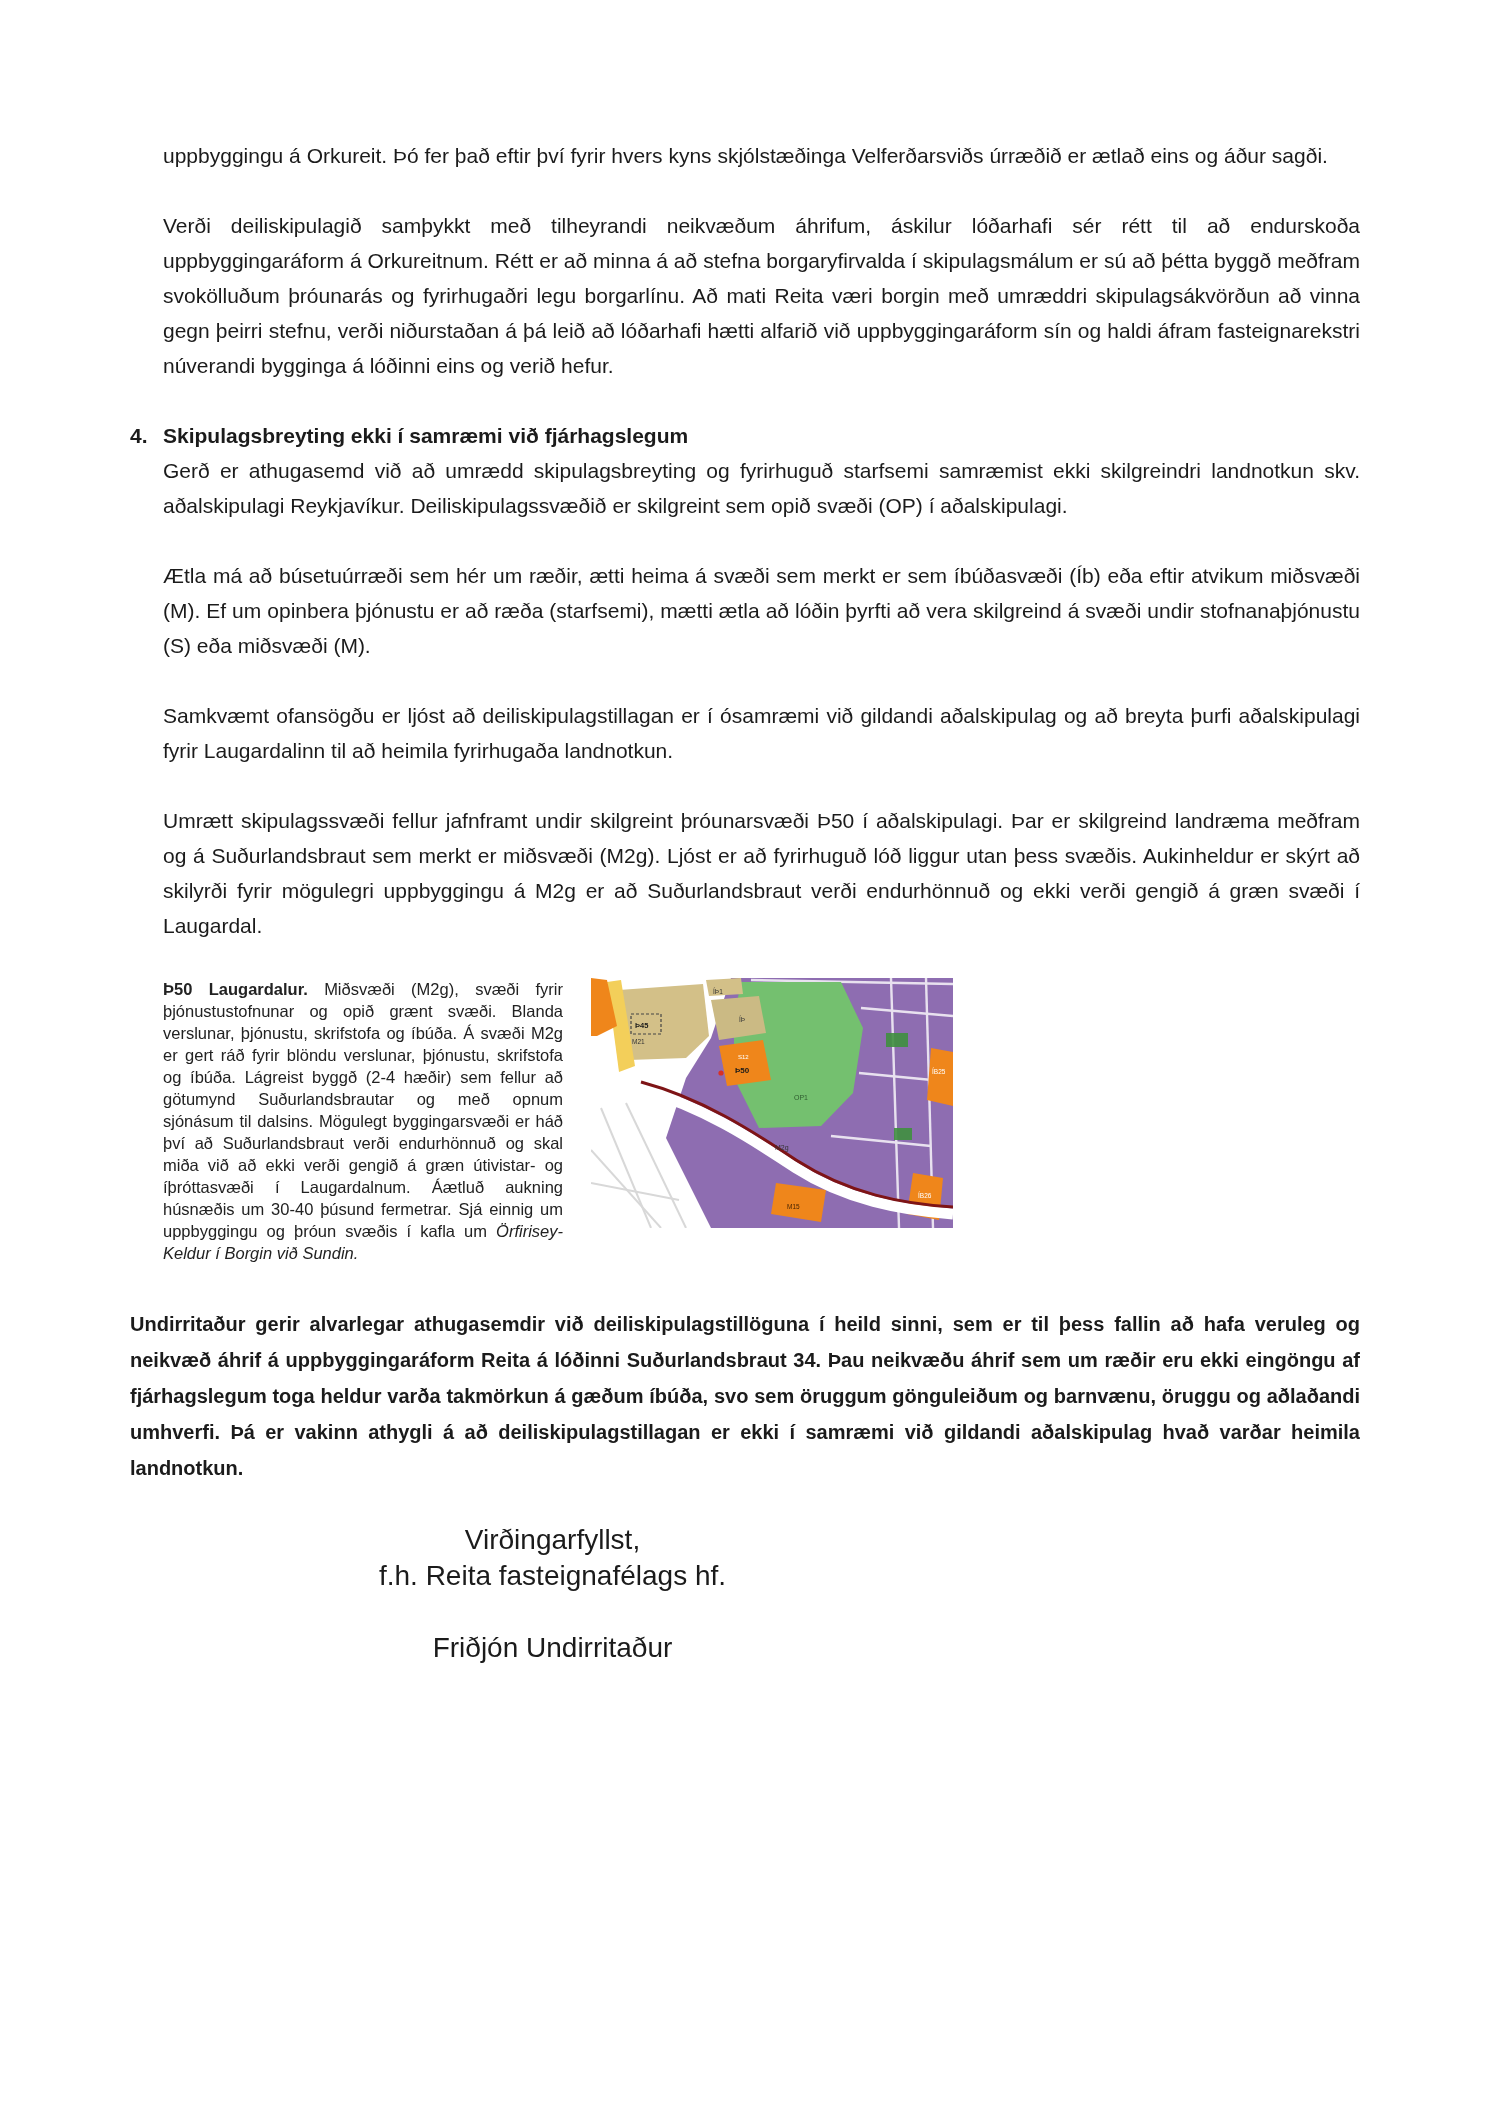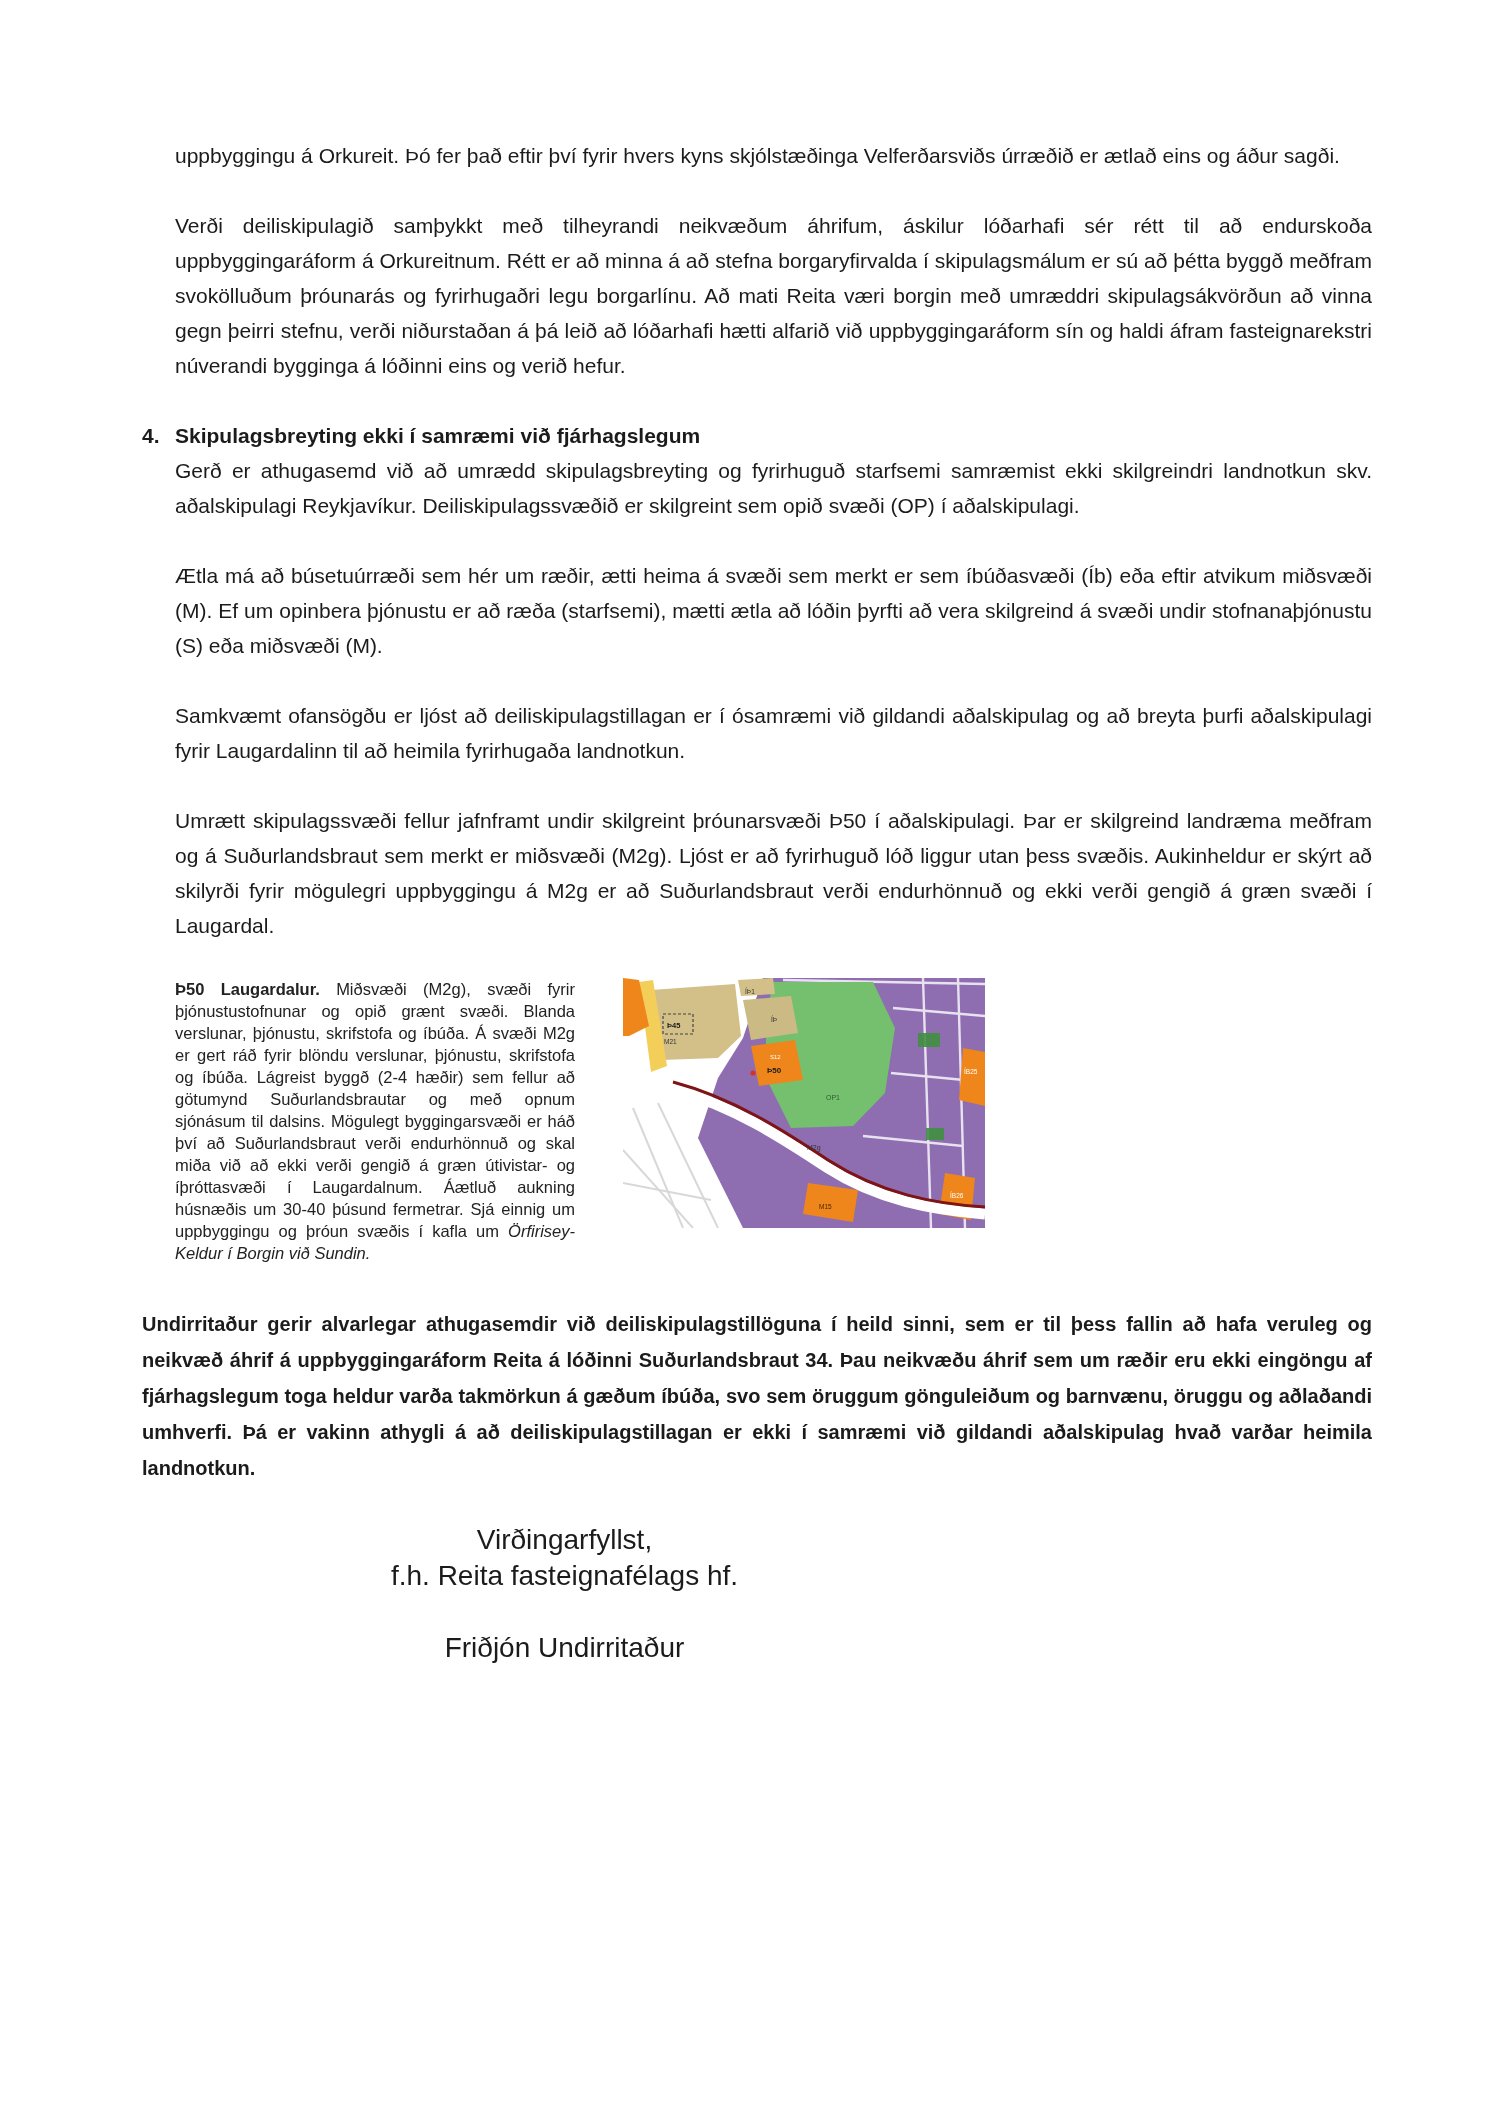--- a/index.html
+++ b/index.html
@@ -7,21 +7,21 @@
   .page {
     position:relative;
     width:1500px; height:2122px;
     background:#ffffff;
     font-family:"Liberation Sans", sans-serif;
     color:#1b1b1b;
     overflow:hidden;
   }
   .content {
     position:absolute;
-    left:142px; top:138px;
+    left:130px; top:138px;
     width:1230px;
   }
   .para {
     font-size:21px;
     line-height:35px;
     text-align:justify;
     margin-left:33px;
     margin-bottom:35px;
   }
   .section-head {
@@ -31,21 +31,20 @@
     line-height:35px;
   }
   .section-head .num { width:33px; flex:0 0 33px; }
   .section .para { margin-bottom:35px; }
   .section .para.first { margin-top:0; }
 
   .figure {
     display:flex;
     align-items:flex-start;
     margin:20px 0 42px 33px;
-    gap:20px;
   }
   .fig-caption {
     width:400px;
     font-size:16.5px;
     line-height:22px;
     text-align:justify;
     color:#222;
     margin-right:28px;
   }
   .fig-caption .lead { font-weight:bold; }

